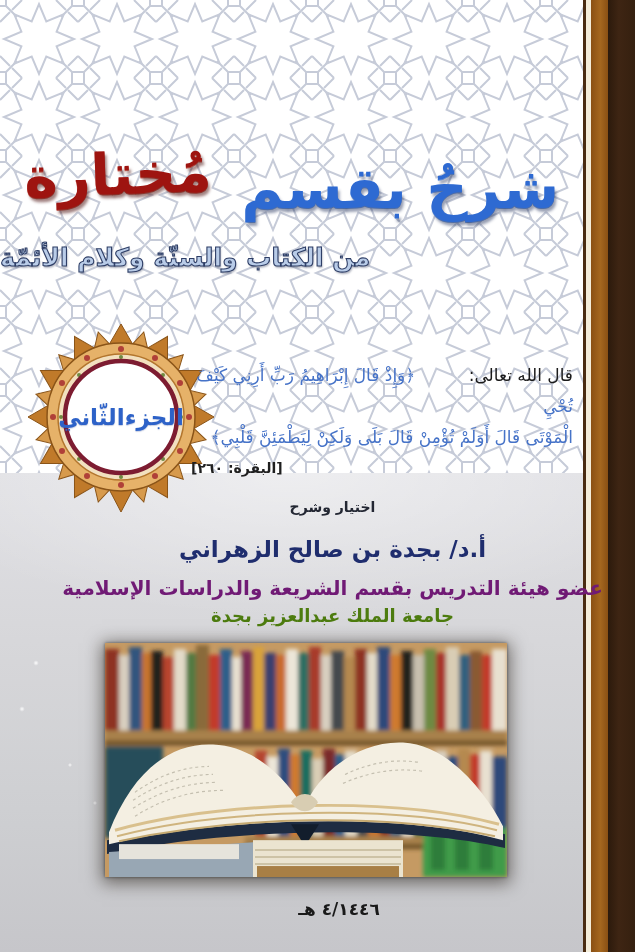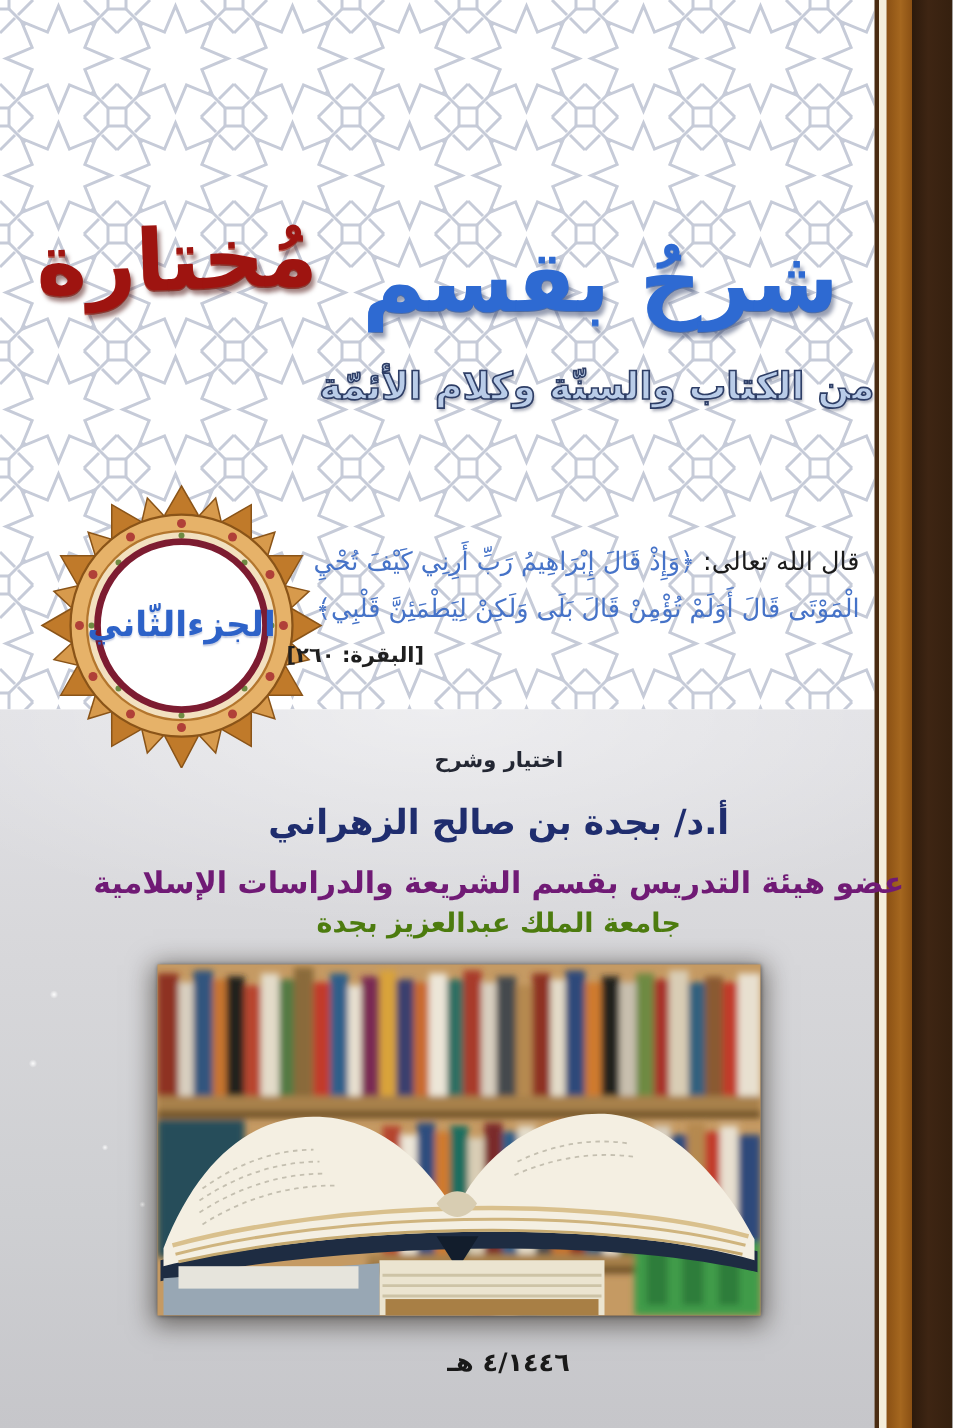--- a/index.html
+++ b/index.html
@@ -37,40 +37,40 @@
   .title-main{
     font-size:57px;font-weight:bold;color:#2e6ad2;line-height:100px;
     text-shadow:2px 4px 3px rgba(24,40,84,.45), 0 1px 0 #7fa8e8;
   }
   .title-highlight{
     font-size:57px;font-weight:bold;color:#9e1410;line-height:100px;
     text-shadow:2px 4px 3px rgba(70,8,6,.5), 0 1px 0 #d06a5e;
     transform:translateY(-14px) rotate(-2deg);
   }
   .subtitle{
-    position:absolute;left:0;top:243px;width:583px;text-align:right;direction:rtl;
+    position:absolute;left:0;top:243px;width:583px;text-align:left;direction:rtl;
     font-size:25px;font-weight:bold;color:#b9cce8;
     -webkit-text-stroke:1.1px #2e3e66;
     text-shadow:1px 2px 2px rgba(40,50,80,.35);
   }
   
   .medallion{position:absolute;left:26px;top:322px;width:190px;height:190px;}
   .medallion svg{position:absolute;left:0;top:0;}
   .medallion-label{
     position:absolute;left:0;top:0;width:190px;height:190px;
     display:flex;flex-direction:row;justify-content:center;align-items:center;
     direction:rtl;color:#2d62c8;font-weight:bold;font-size:23px;line-height:32px;
     text-shadow:0 1px 1px rgba(30,60,140,.25);
   }
   
   .verse-block{
     position:absolute;top:360px;right:62px;width:382px;direction:rtl;text-align:right;
   }
   .verse-line{font-size:17px;line-height:31px;color:#4673c8;font-weight:500;}
-  .verse-intro{color:#1b1b1b;}
+  .verse-intro{color:#1b1b1b;margin-left:48px;}
   .verse-ref{font-size:14px;color:#1f1f1f;margin-top:7px;text-align:left;font-weight:bold;}
   
   .credits{position:absolute;left:30px;top:0;width:605px;text-align:center;direction:rtl;}
   .role-line{position:absolute;left:0;top:499px;width:100%;font-size:14px;font-weight:bold;color:#232733;}
   .author-line{position:absolute;left:0;top:536px;width:100%;font-size:23px;font-weight:bold;color:#1f2d6e;}
   .position-line{position:absolute;left:0;top:576px;width:100%;font-size:20px;font-weight:bold;color:#701a75;}
   .university-line{position:absolute;left:0;top:605px;width:100%;font-size:18px;font-weight:bold;color:#4d7c0f;}
   
   .photo{
     position:absolute;left:105px;top:643px;width:402px;height:234px;

